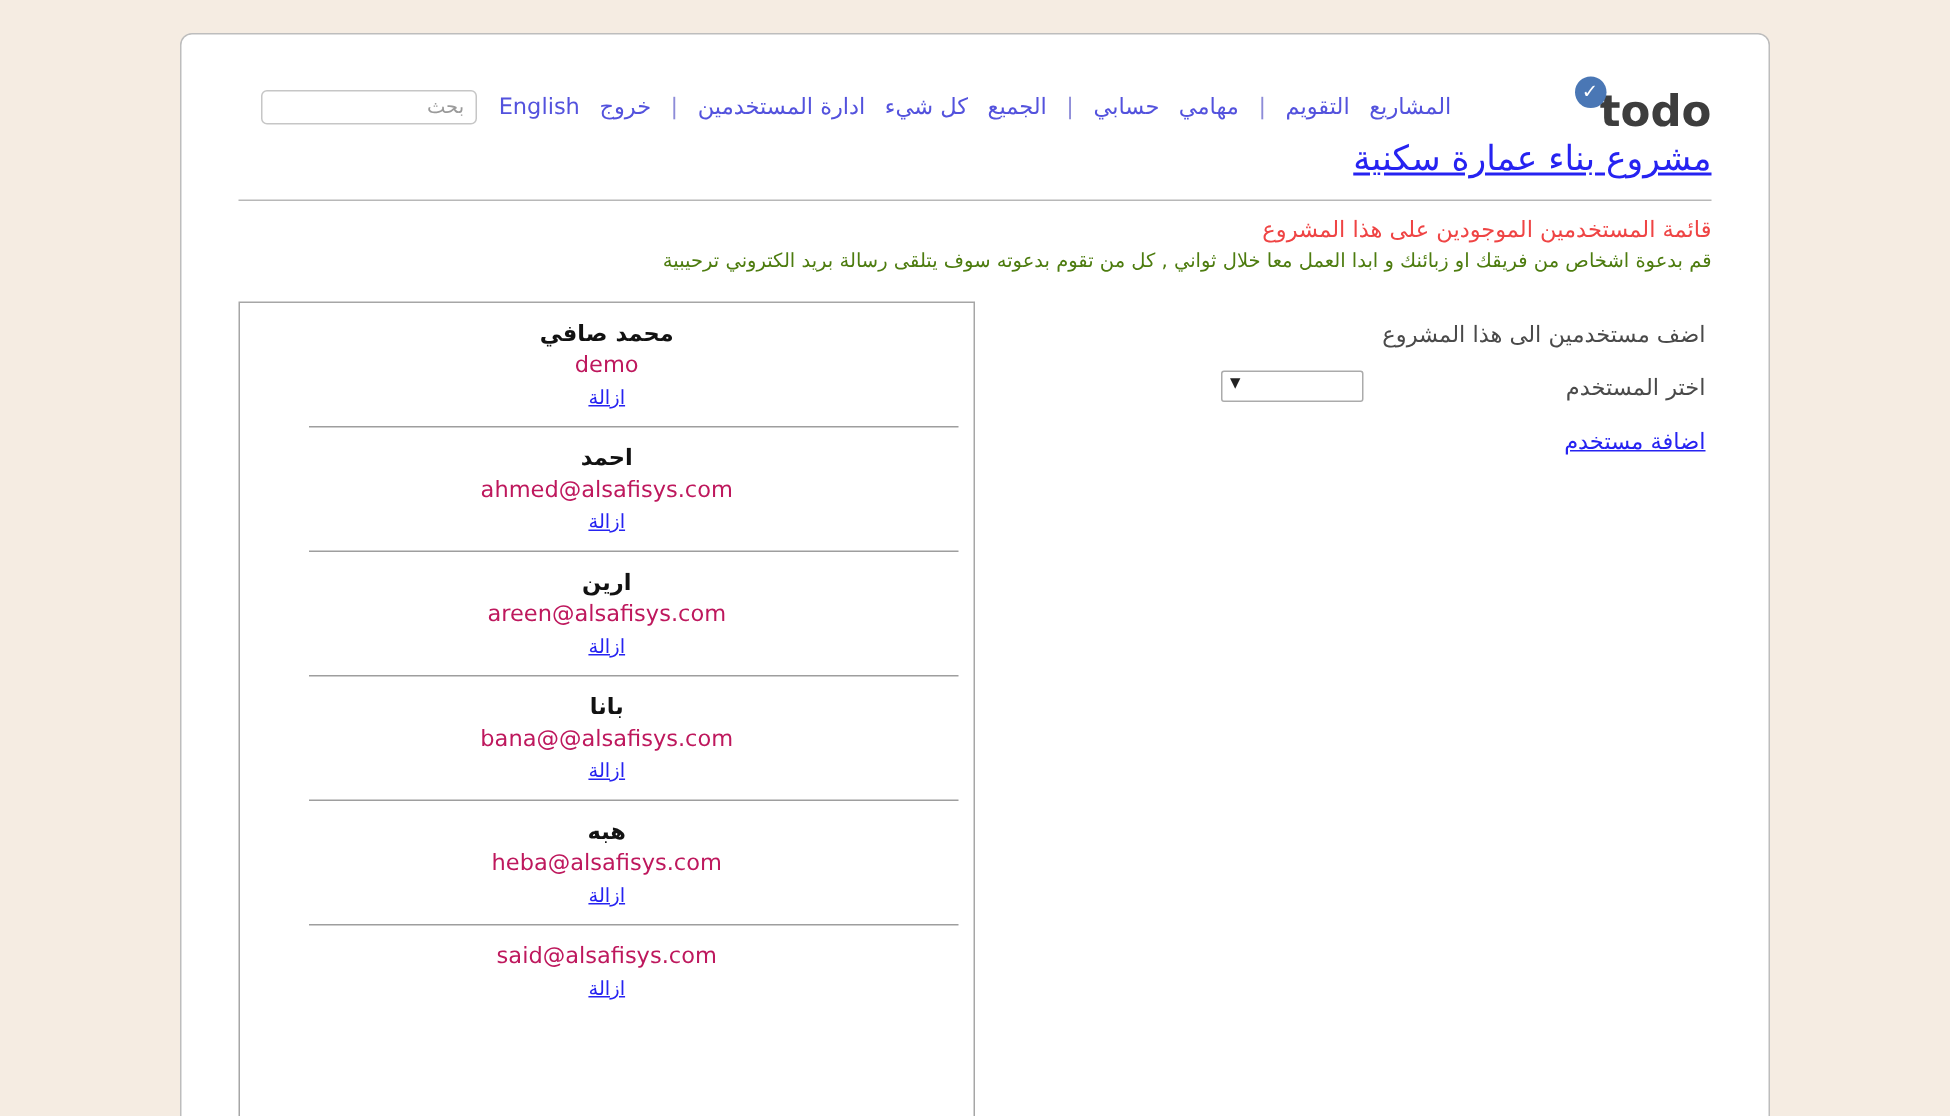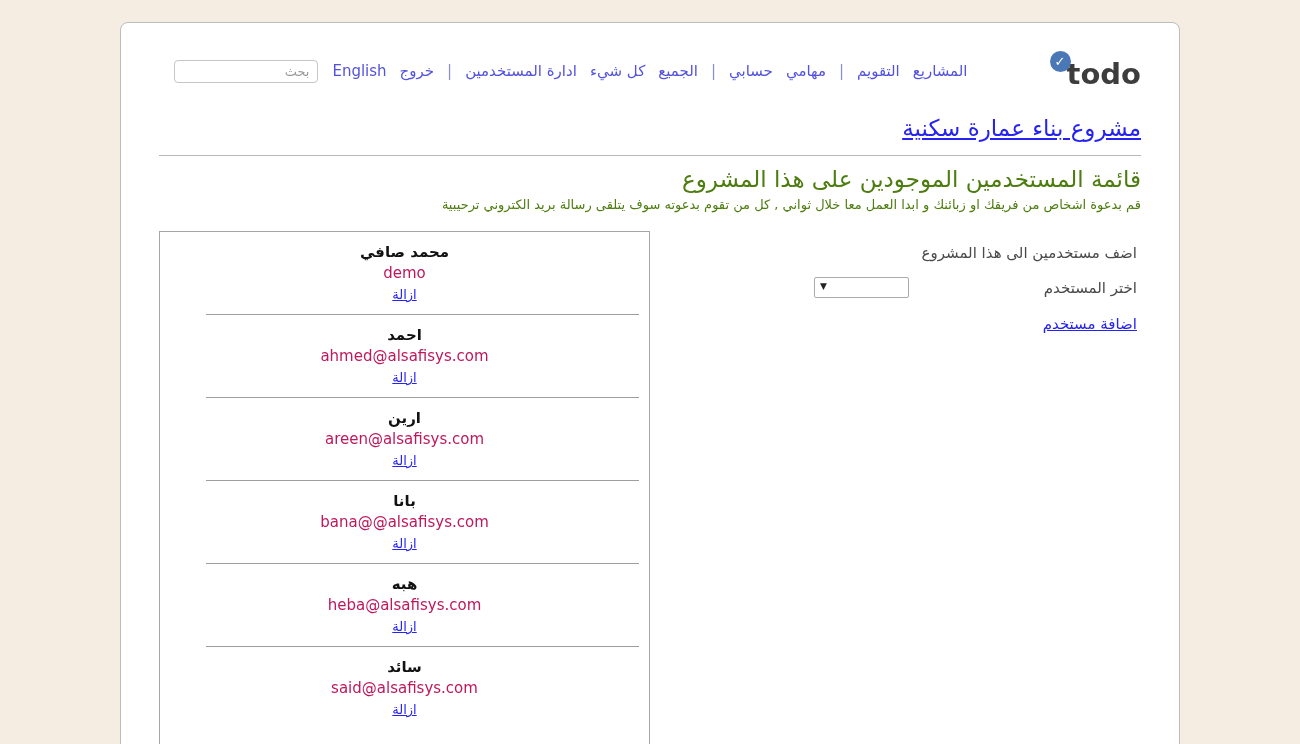--- a/index.html
+++ b/index.html
@@ -25,24 +25,24 @@
   .nav{display:flex;align-items:center;gap:13px;font-size:15px;white-space:nowrap;}
   .nav a{color:#5352dd;text-decoration:none;cursor:pointer;}
   .nav .sep{color:#8d8cd8;}
   .search-input{
     margin-right:14px;width:126px;height:21px;border:1px solid #c6c6c6;border-radius:4px;
     padding:0 8px;font-size:13px;direction:rtl;outline:none;color:#333;
     font-family:"DejaVu Sans","Liberation Sans",sans-serif;
   }
   .search-input::placeholder{color:#9a9a9a;}
   
-  .project-title{display:inline-block;margin-top:26px;font-size:23px;color:#2623f1;
+  .project-title{display:inline-block;margin-top:4px;font-size:23px;color:#2623f1;
     text-decoration:underline;cursor:pointer;}
   .rule{border:none;border-top:1px solid #b8b8b8;margin:14px 0 10px 0;}
-  .page-heading{font-size:23px;color:#4d7c0f;}
+  .page-heading{font-size:15px;color:#ef4444;}
   .page-subheading{font-size:13px;color:#4d7c0f;margin-top:5px;}
   
   .panels{display:flex;align-items:flex-start;margin-top:19px;}
   .add-panel{width:50%;box-sizing:border-box;padding:13px 4px 0 20px;}
   .add-heading{font-size:15px;color:#4a4a4a;text-align:right;}
   .form-row{display:flex;align-items:center;margin-top:15px;}
   .form-label{width:228px;font-size:15px;color:#4a4a4a;}
   .select-wrap{position:relative;width:95px;height:21px;}
   .user-select{
     -webkit-appearance:none;appearance:none;width:95px;height:21px;
@@ -143,20 +143,19 @@
       <hr class="user-sep">
 
       <div class="user-entry">
         <div class="user-name">هبه</div>
         <div class="user-email">heba@alsafisys.com</div>
         <a class="user-remove">ازالة</a>
       </div>
       <hr class="user-sep">
 
       <div class="user-entry">
-        <div class="user-name">سائد</div>
         <div class="user-email">said@alsafisys.com</div>
         <a class="user-remove">ازالة</a>
       </div>
 
     </div>
   </div>
 </div>
 
 </body></html>

